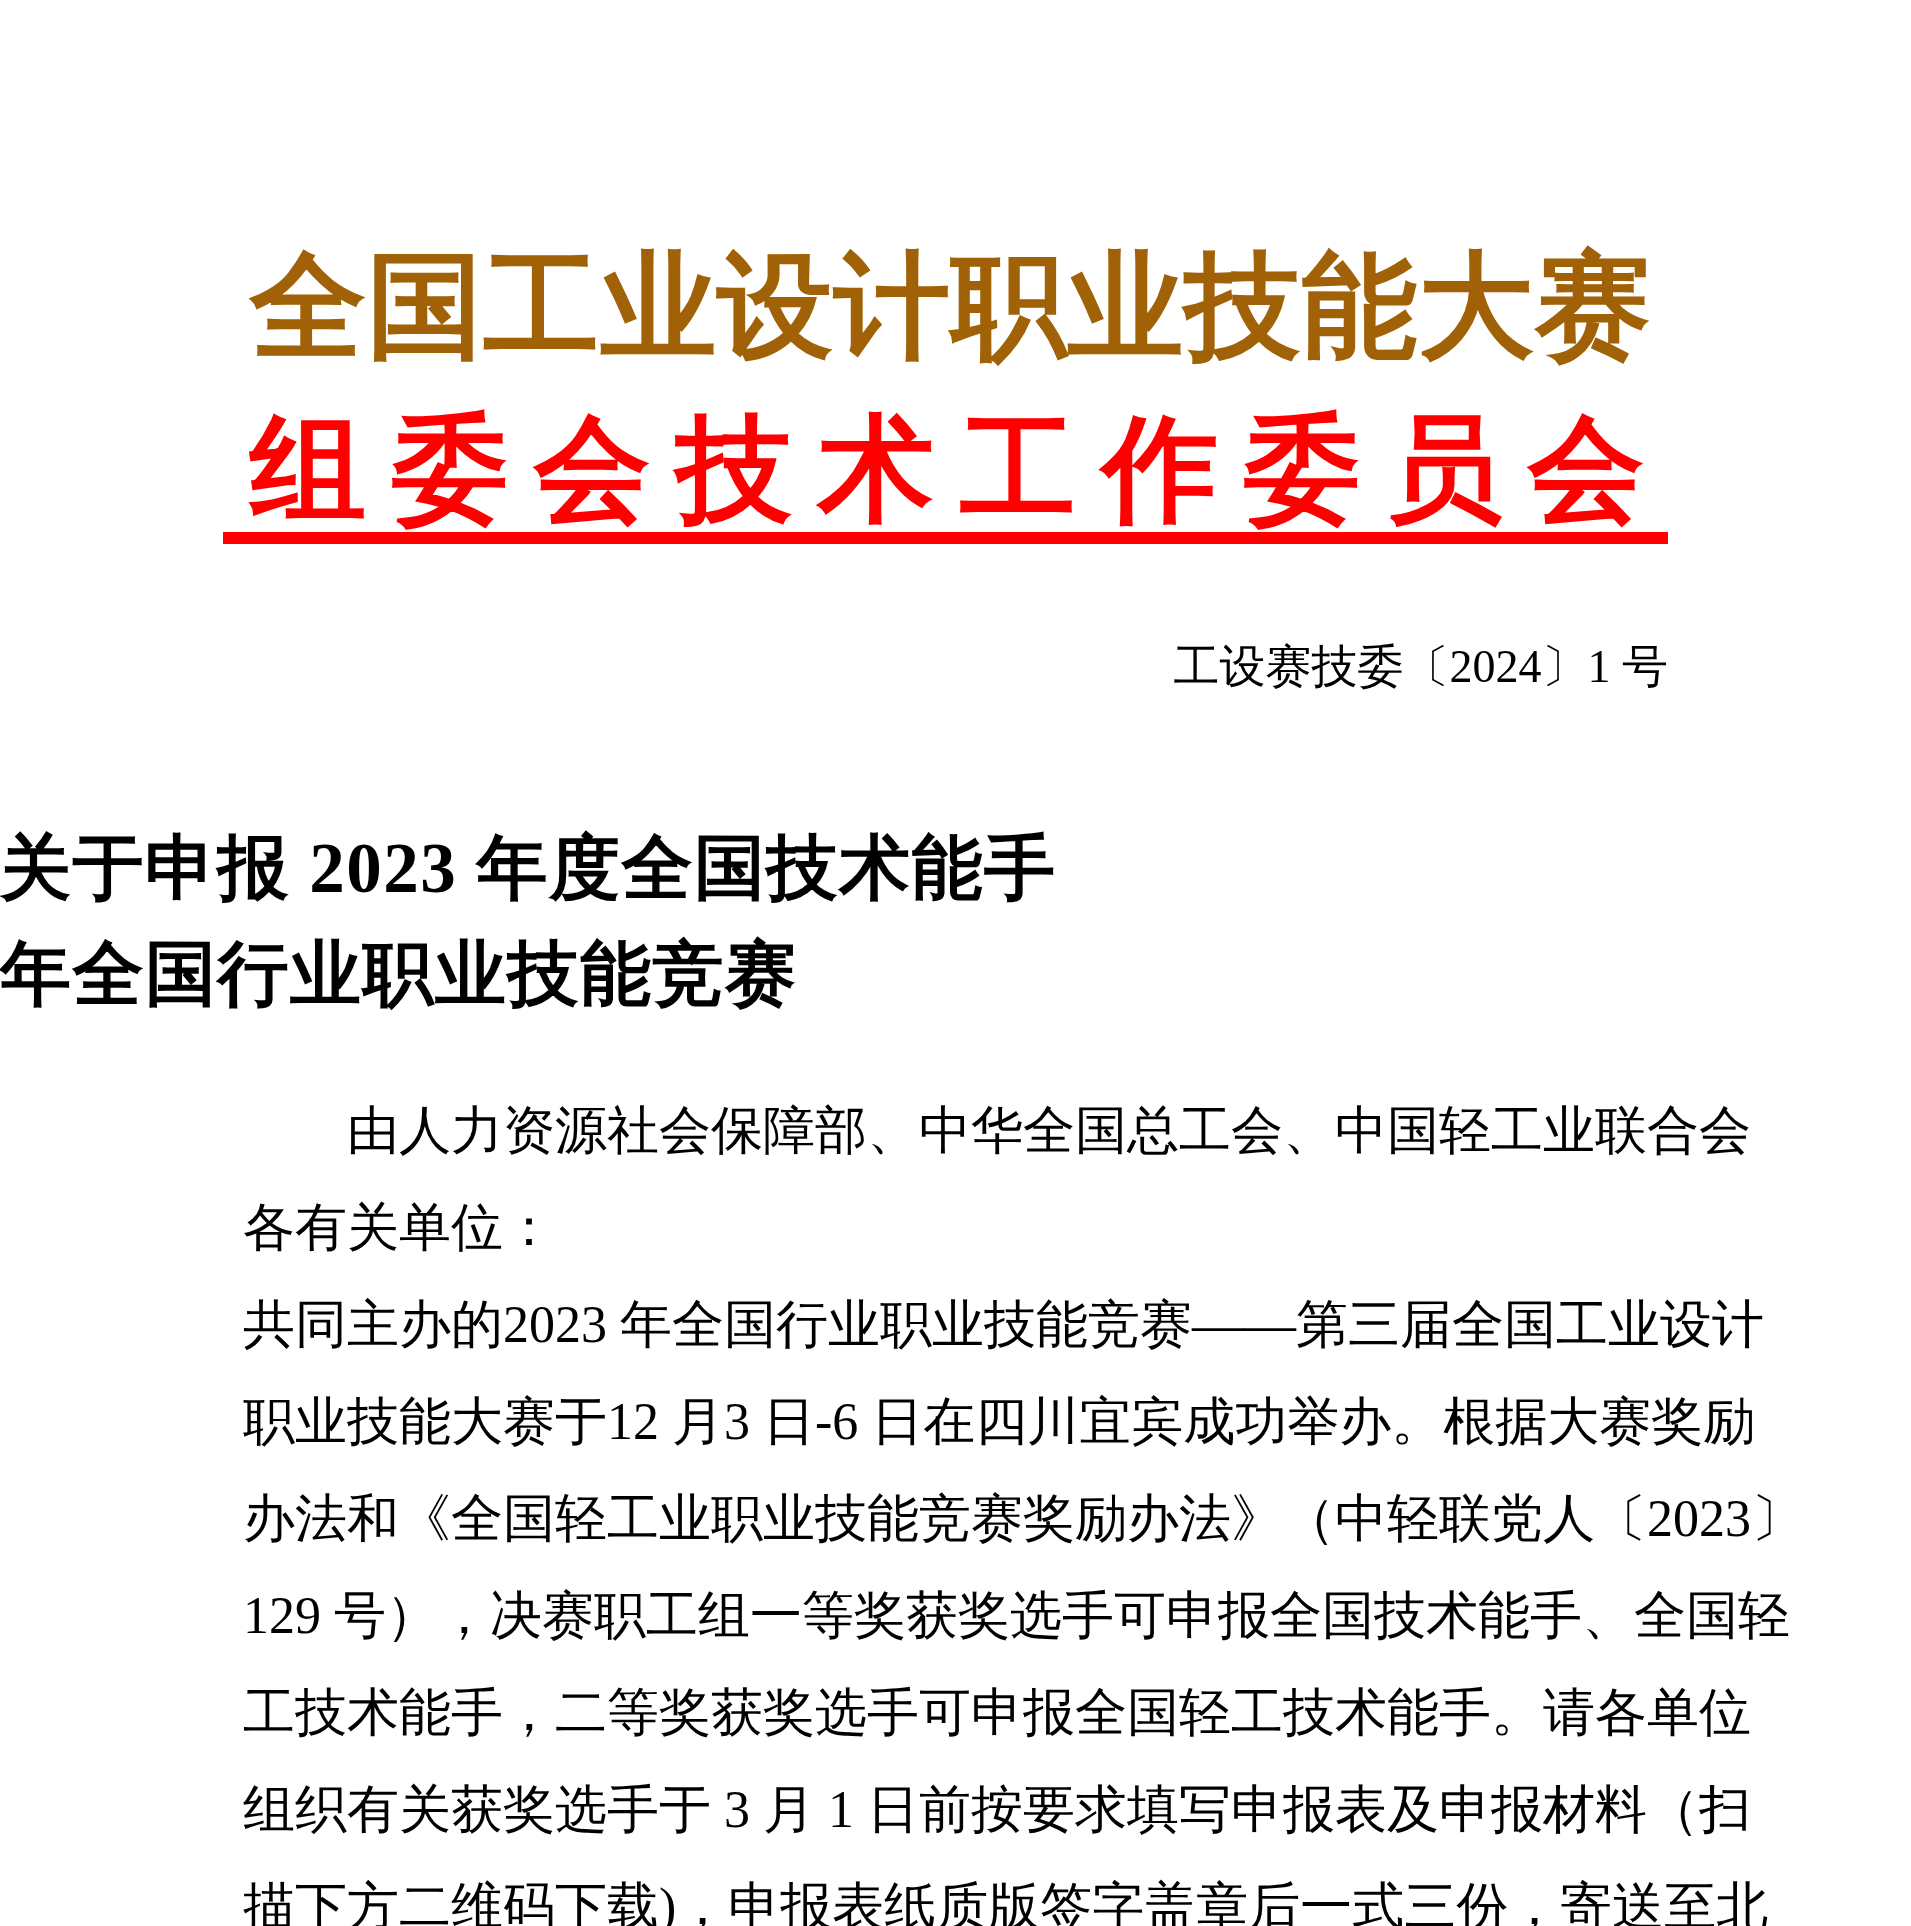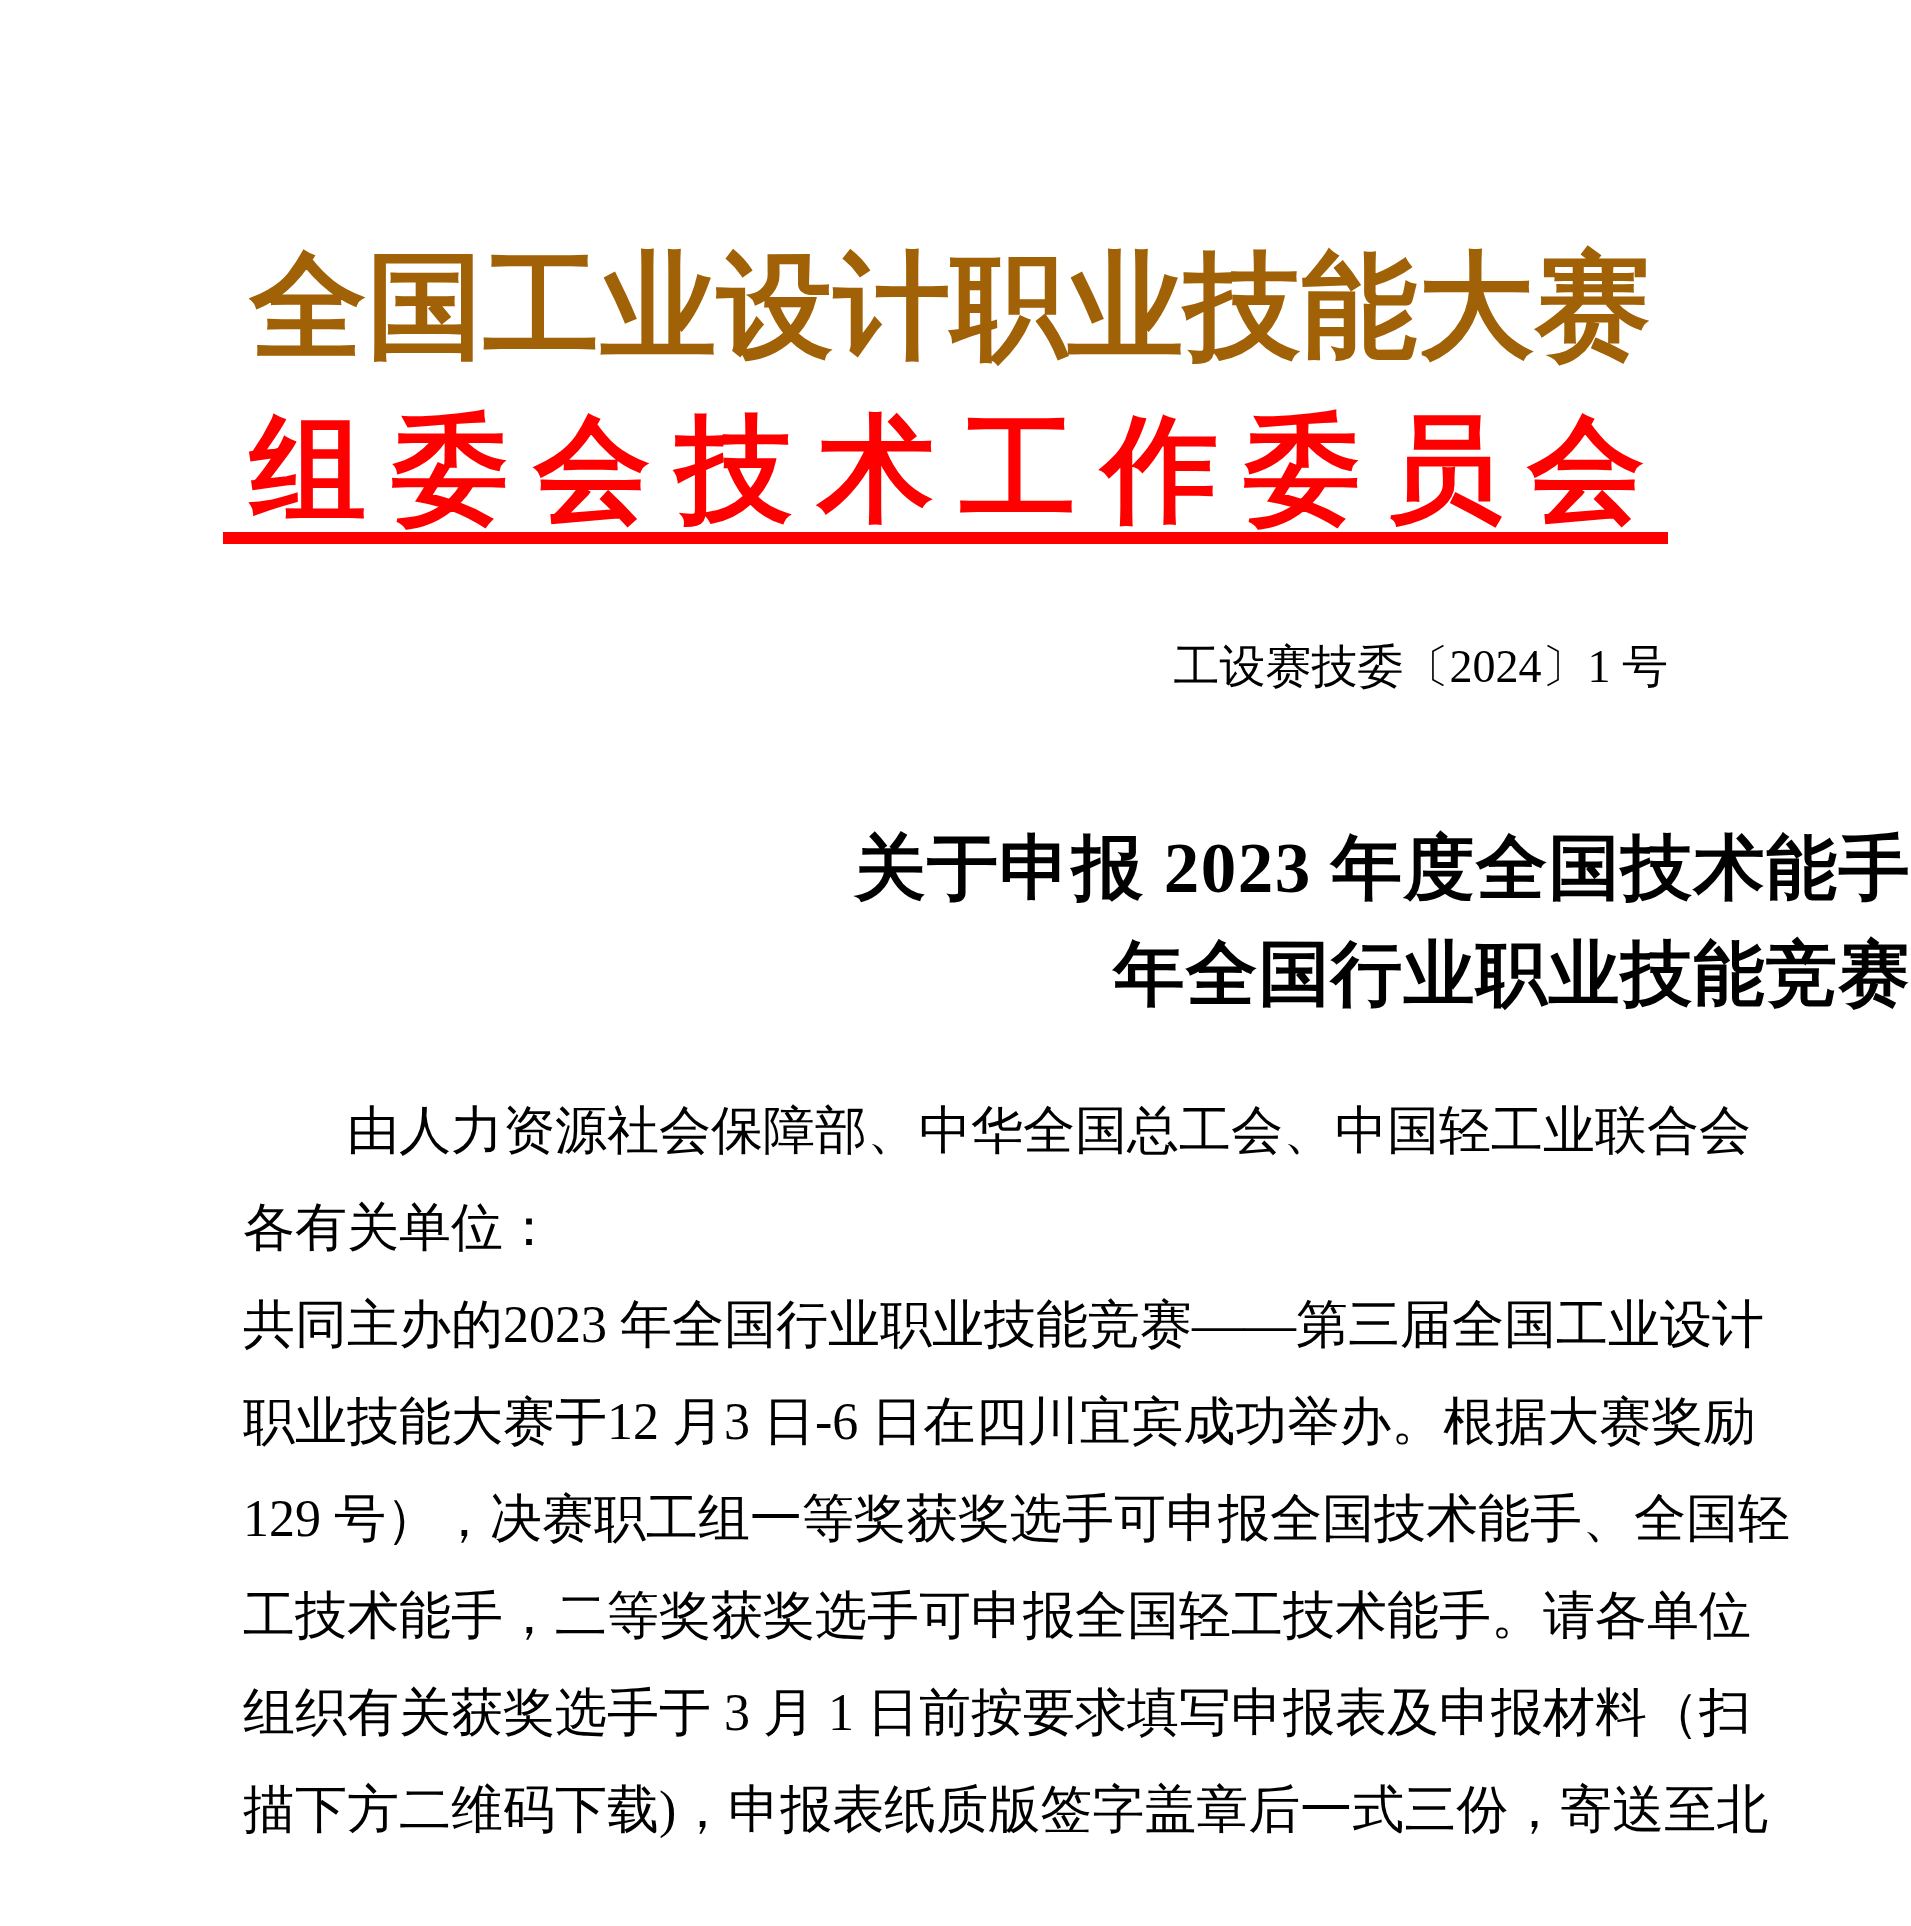--- a/index.html
+++ b/index.html
@@ -55,21 +55,21 @@
     font-size: 46px;
     line-height: 58px;
     white-space: nowrap;
     margin-left: 30px;
   }
   .doc-title {
     position: absolute;
     left: 0;
     top: 815px;
     width: 1911px;
-    text-align: right;
+    text-align: left;
     font-weight: bold;
     font-size: 71px;
     line-height: 106px;
     letter-spacing: 1.5px;
   }
   .body-text {
     position: absolute;
     left: 243px;
     top: 1082px;
     width: 1431px;
@@ -96,20 +96,21 @@
   <div class="doc-title">
     <div>关于申报 2023 年度全国技术能手</div>
     <div>年全国行业职业技能竞赛</div>
   </div>
 
   <div class="body-text">
     <div class="body-line">　　由人力资源社会保障部、中华全国总工会、中国轻工业联合会</div>
     <div class="body-line">各有关单位：</div>
     <div class="body-line">共同主办的2023 年全国行业职业技能竞赛——第三届全国工业设计</div>
     <div class="body-line">职业技能大赛于12 月3 日-6 日在四川宜宾成功举办。根据大赛奖励</div>
+    <div class="body-line">办法和《全国轻工业职业技能竞赛奖励办法》（中轻联党人〔2023〕</div>
     <div class="body-line">129 号），决赛职工组一等奖获奖选手可申报全国技术能手、全国轻</div>
     <div class="body-line">工技术能手，二等奖获奖选手可申报全国轻工技术能手。请各单位</div>
     <div class="body-line">组织有关获奖选手于 3 月 1 日前按要求填写申报表及申报材料（扫</div>
     <div class="body-line">描下方二维码下载)，申报表纸质版签字盖章后一式三份，寄送至北</div>
 
   </div>
 
 </div>
 
 

